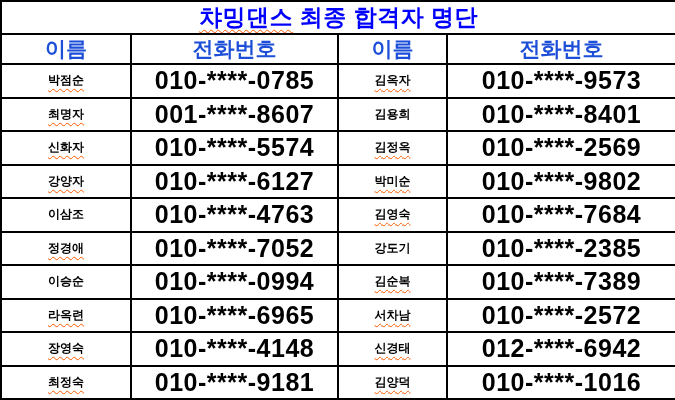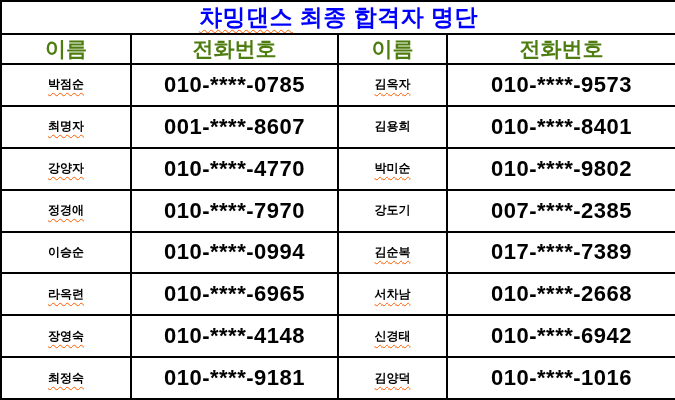--- a/index.html
+++ b/index.html
@@ -32,28 +32,28 @@
   }
   td.title-cell {
     height: 24px;
     font-size: 23px;
     color: var(--title-blue, #0000ff);
     letter-spacing: 0.5px;
   }
   tr.header-row th {
     height: 25px;
     font-size: 21px;
-    color: #4d7c0f;
+    color: #1d4ed8;
   }
   td.name-cell {
     font-size: 12px;
     color: #000000;
   }
   td.phone-cell {
-    font-size: 22px;
+    font-size: 25px;
     color: #000000;
     letter-spacing: 0.5px;
   }
   .sq {
     text-decoration-line: underline;
     text-decoration-style: wavy;
     text-decoration-color: var(--squiggle, #ff5a00);
     text-decoration-thickness: 1px;
     text-underline-offset: 4px;
   }
@@ -88,48 +88,60 @@
           <td class="name-cell"><span class="sq">김옥자</span></td>
           <td class="phone-cell"><span>010-****-9573</span></td>
         </tr>
         <tr>
           <td class="name-cell"><span class="sq">최명자</span></td>
           <td class="phone-cell"><span>001-****-8607</span></td>
           <td class="name-cell"><span>김용희</span></td>
           <td class="phone-cell"><span>010-****-8401</span></td>
         </tr>
         <tr>
+          <td class="name-cell"><span class="sq">신화자</span></td>
+          <td class="phone-cell"><span>010-****-5574</span></td>
+          <td class="name-cell"><span class="sq">김정옥</span></td>
+          <td class="phone-cell"><span>010-****-2569</span></td>
+        </tr>
+        <tr>
           <td class="name-cell"><span class="sq">강양자</span></td>
-          <td class="phone-cell"><span>010-****-4770</span></td>
+          <td class="phone-cell"><span>010-****-6127</span></td>
           <td class="name-cell"><span class="sq">박미순</span></td>
           <td class="phone-cell"><span>010-****-9802</span></td>
         </tr>
         <tr>
+          <td class="name-cell"><span>이삼조</span></td>
+          <td class="phone-cell"><span>010-****-4763</span></td>
+          <td class="name-cell"><span class="sq">김영숙</span></td>
+          <td class="phone-cell"><span>010-****-7684</span></td>
+        </tr>
+        <tr>
           <td class="name-cell"><span class="sq">정경애</span></td>
-          <td class="phone-cell"><span>010-****-7970</span></td>
+          <td class="phone-cell"><span>010-****-7052</span></td>
           <td class="name-cell"><span>강도기</span></td>
-          <td class="phone-cell"><span>007-****-2385</span></td>
+          <td class="phone-cell"><span>010-****-2385</span></td>
         </tr>
         <tr>
           <td class="name-cell"><span>이승순</span></td>
           <td class="phone-cell"><span>010-****-0994</span></td>
           <td class="name-cell"><span class="sq">김순복</span></td>
-          <td class="phone-cell"><span>017-****-7389</span></td>
+          <td class="phone-cell"><span>010-****-7389</span></td>
         </tr>
         <tr>
           <td class="name-cell"><span class="sq">라옥련</span></td>
           <td class="phone-cell"><span>010-****-6965</span></td>
           <td class="name-cell"><span class="sq">서차남</span></td>
-          <td class="phone-cell"><span>010-****-2668</span></td>
+          <td class="phone-cell"><span>010-****-2572</span></td>
         </tr>
         <tr>
           <td class="name-cell"><span class="sq">장영숙</span></td>
           <td class="phone-cell"><span>010-****-4148</span></td>
           <td class="name-cell"><span class="sq">신경태</span></td>
-          <td class="phone-cell"><span>010-****-6942</span></td>
+          <td class="phone-cell"><span>012-****-6942</span></td>
         </tr>
         <tr>
           <td class="name-cell"><span class="sq">최정숙</span></td>
           <td class="phone-cell"><span>010-****-9181</span></td>
           <td class="name-cell"><span class="sq">김양덕</span></td>
           <td class="phone-cell"><span>010-****-1016</span></td>
         </tr>
       </tbody>
   </table>
 </div>

